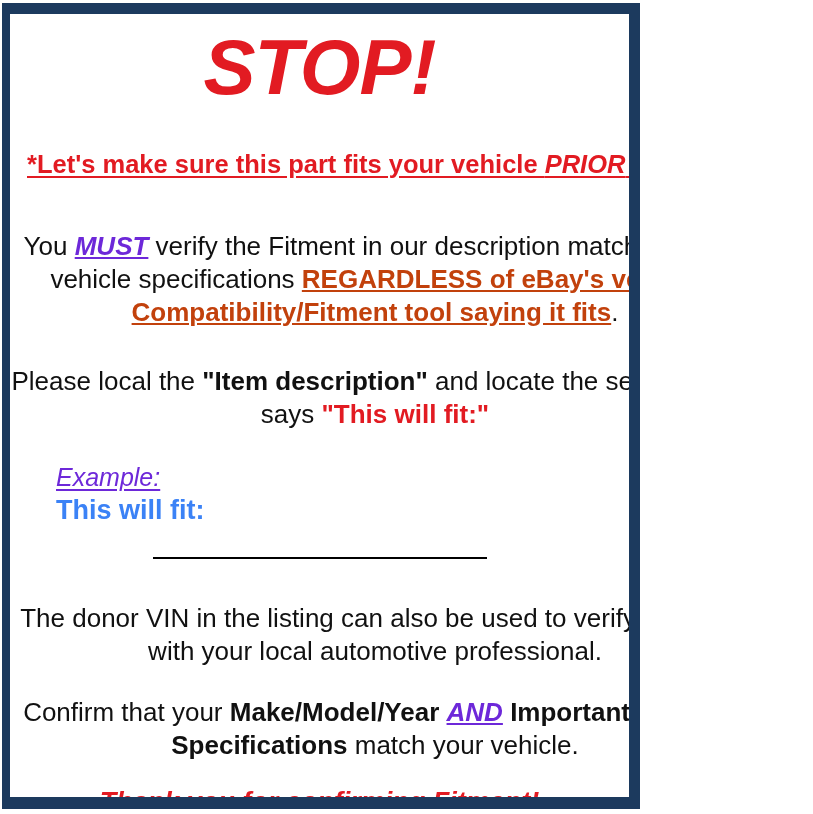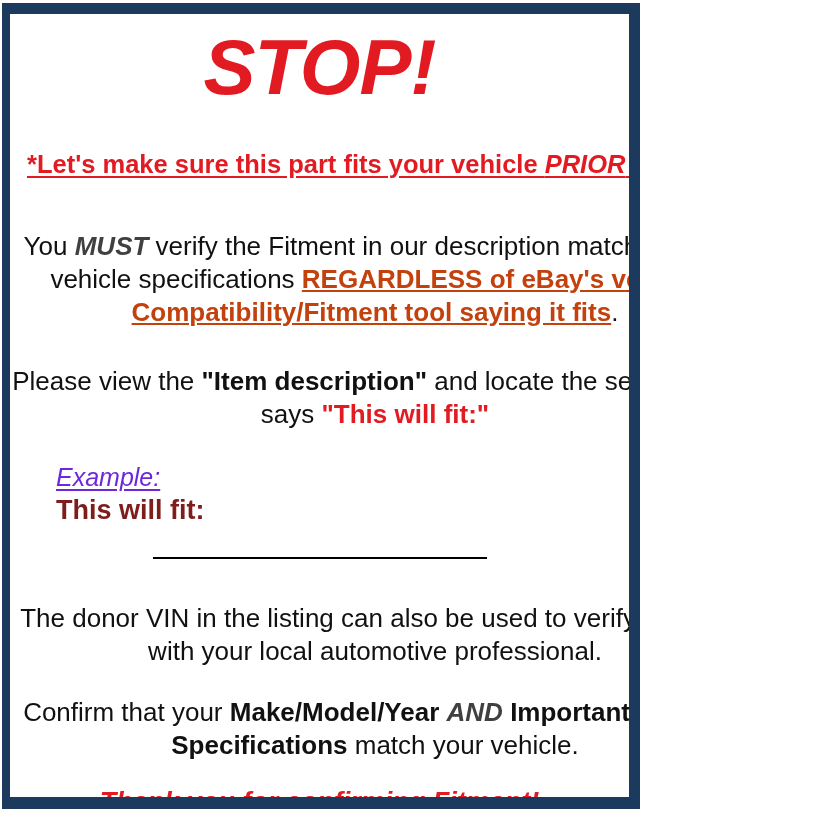--- a/index.html
+++ b/index.html
@@ -77,21 +77,21 @@
     width: 730px;
   }
   .para-must      { padding-top: 34px; }
   .para-itemdesc  { padding-top: 36px; }
   .para-confirm   { padding-top: 28px; }
   .para-vin       { padding-top: 36px; }
 
   .b      { font-weight: bold; }
   .redb   { color: #e21b22; font-weight: bold; }
   .redbu  { color: #c2410c; font-weight: bold; text-decoration: underline; text-underline-offset: 2px; }
-  .redbiu { color: #404040; font-weight: bold; font-style: italic; text-underline-offset: 2px; }
+  .redbiu { color: #6d28d9; font-weight: bold; font-style: italic; text-decoration: underline; text-underline-offset: 2px; }
 
   
   .example-block {
     text-align: left;
     padding-left: 46px;
     padding-top: 32px;
   }
   .example-label {
     margin: 0;
     font-size: 25px;
@@ -101,21 +101,21 @@
     text-decoration: underline;
     text-underline-offset: 3px;
     display: inline-block;
   }
   .example-fit {
     margin: 0;
     padding-top: 2px;
     font-size: 27px;
     line-height: 32px;
     font-weight: bold;
-    color: #7f1d1d;
+    color: #3b82f6;
   }
   .example-spec {
     margin: 0;
     padding-top: 22px;
     padding-left: 2px;
     font-size: 23px;
     line-height: 28px;
     font-weight: bold;
     color: #e21b22;
     letter-spacing: -0.1px;
@@ -157,21 +157,21 @@
 
     <p class="tagline">
       <span>*Let's make sure this part fits your vehicle </span><span class="ital">PRIOR</span><span> to purchasing*</span>
     </p>
 
     <p class="para para-must">
       <span>You </span><span class="redbiu">MUST</span><span> verify the Fitment in our description matches local vehicle specifications </span><span class="redbu">REGARDLESS of eBay's vehicle Compatibility/Fitment tool saying it fits</span><span>.</span>
     </p>
 
     <p class="para para-itemdesc">
-      <span>Please view the </span><span class="b">"Item description"</span><span> and locate the section that says </span><span class="redb">"This will fit:"</span>
+      <span>Please local the </span><span class="b">"Item description"</span><span> and locate the section that says </span><span class="redb">"This will fit:"</span>
     </p>
 
     <div class="example-block">
       <p class="example-label">Example:</p>
       <p class="example-fit">This will fit:</p>
     </div>
 
     <div class="divider-wrap">
       <span class="divider"></span>
     </div>

